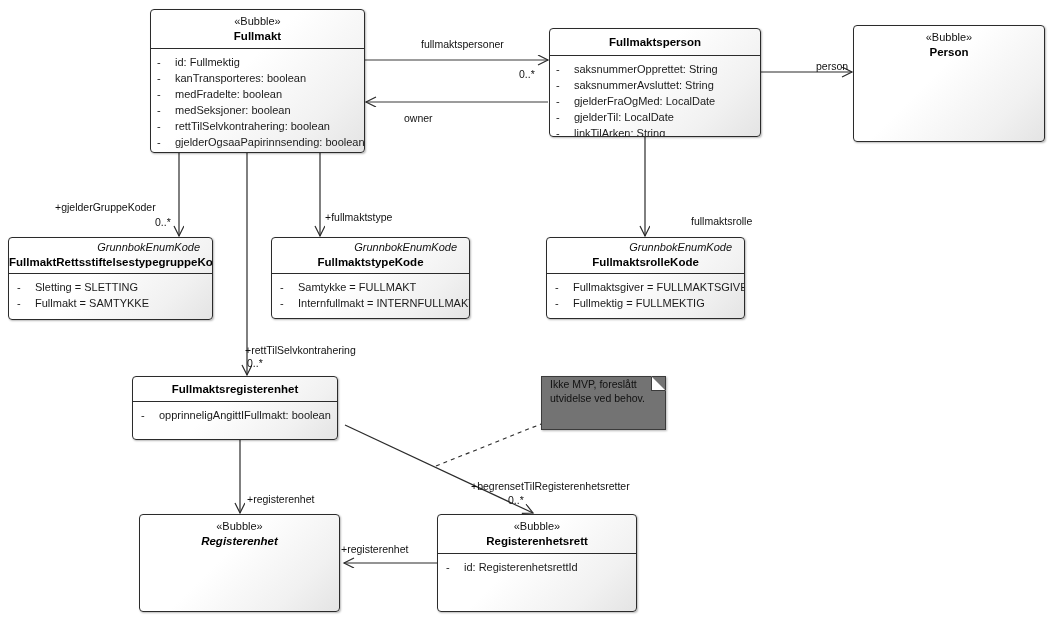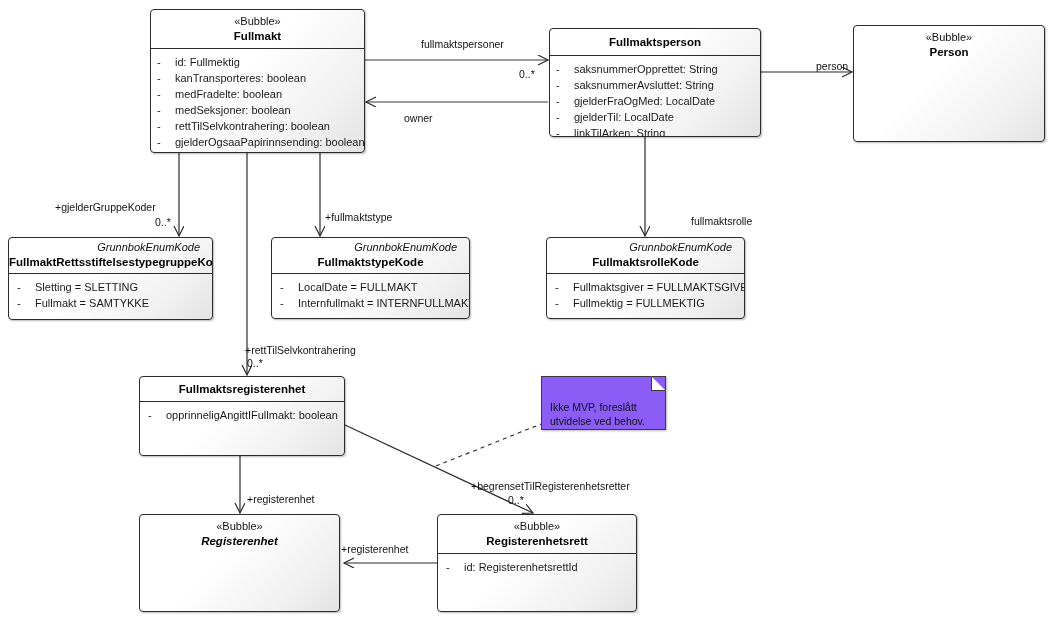--- a/index.html
+++ b/index.html
@@ -85,26 +85,26 @@
   .attr .vis {
     display: inline-block;
     width: 18px;
     color: #1a1a1a;
   }
 
   
   .uml-note {
     position: absolute;
     box-sizing: border-box;
-    background: #8b5cf6;
+    background: #737373;
     border: 1px solid #3b3b3b;
     box-shadow: 1px 1px 2px rgba(0,0,0,0.28);
     font-size: 10.5px;
     line-height: 14px;
-    padding: 23px 8px 6px 8px;
+    padding: 0 8px 6px 8px;
     color: #111111;
   }
   .note-fold {
     position: absolute;
     right: -1px;
     top: -1px;
     width: 14px;
     height: 14px;
     background: #ffffff;
     border-left: 1px solid #3b3b3b;
@@ -241,38 +241,38 @@
     </div>
   </div>
 
   <div class="uml-class" style="left:271px; top:237px; width:199px; height:82px;">
     <div class="uml-head" style="padding:3px 0 4px 0;">
       <span class="enum-stereo">GrunnbokEnumKode</span>
       <span class="enum-name">FullmaktstypeKode</span>
     </div>
     <div class="uml-sep"></div>
     <div class="uml-attrs" style="padding-left:8px;">
-      <span class="attr"><span class="vis">-</span><span>LocalDate = FULLMAKT</span></span>
+      <span class="attr"><span class="vis">-</span><span>Samtykke = FULLMAKT</span></span>
       <span class="attr"><span class="vis">-</span><span>Internfullmakt = INTERNFULLMAKT</span></span>
     </div>
   </div>
 
   <div class="uml-class" style="left:546px; top:237px; width:199px; height:82px;">
     <div class="uml-head" style="padding:3px 0 4px 0;">
       <span class="enum-stereo">GrunnbokEnumKode</span>
       <span class="enum-name">FullmaktsrolleKode</span>
     </div>
     <div class="uml-sep"></div>
     <div class="uml-attrs" style="padding-left:8px;">
       <span class="attr"><span class="vis">-</span><span>Fullmaktsgiver = FULLMAKTSGIVER</span></span>
       <span class="attr"><span class="vis">-</span><span>Fullmektig = FULLMEKTIG</span></span>
     </div>
   </div>
 
-  <div class="uml-class" style="left:139px; top:376px; width:206px; height:80px;">
+  <div class="uml-class" style="left:132px; top:376px; width:206px; height:64px;">
     <div class="uml-head" style="padding:5px 0 5px 0;">
       <span class="cls-name">Fullmaktsregisterenhet</span>
     </div>
     <div class="uml-sep"></div>
     <div class="uml-attrs" style="padding-left:8px;">
       <span class="attr"><span class="vis">-</span><span>opprinneligAngittIFullmakt: boolean</span></span>
     </div>
   </div>
 
   <div class="uml-note" style="left:541px; top:376px; width:125px; height:54px;">

